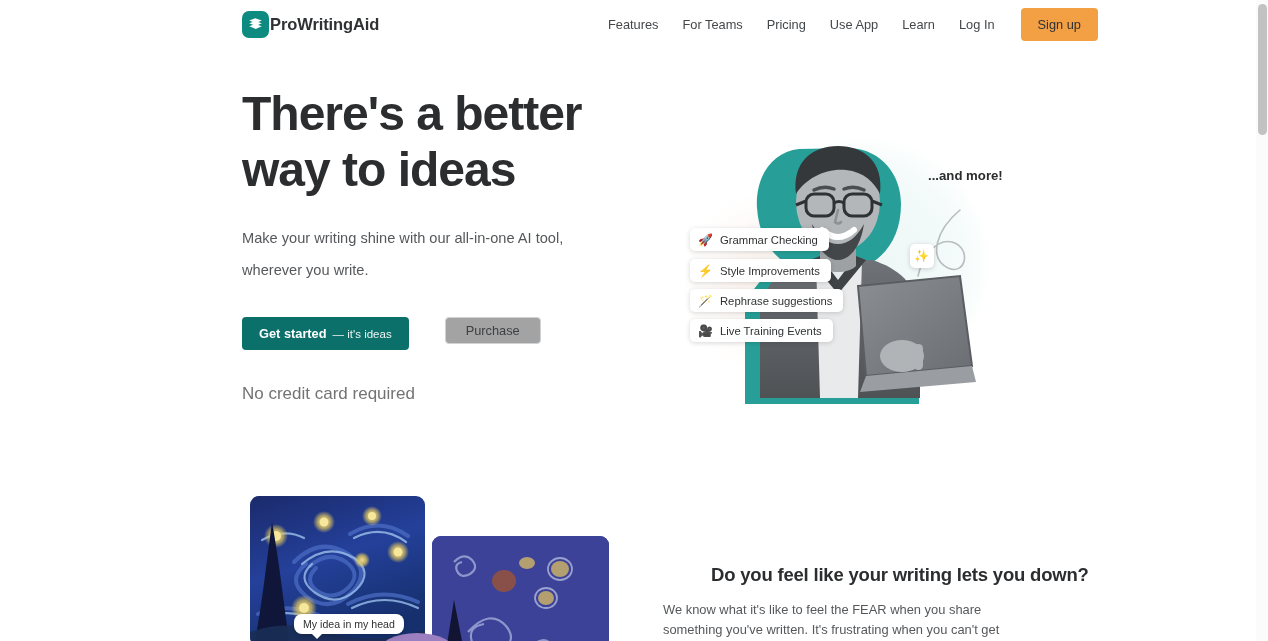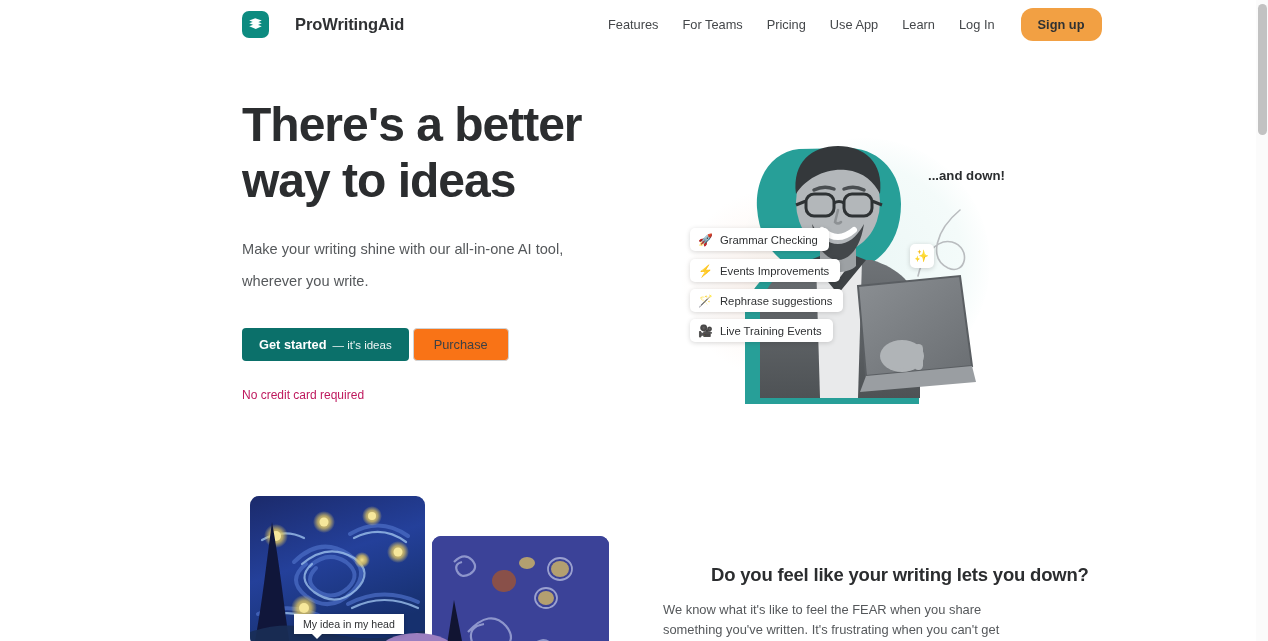--- a/index.html
+++ b/index.html
@@ -29,21 +29,21 @@
     background: #ffffff;
     display: flex;
     align-items: center;
   }
 
   .brand {
     position: absolute;
     left: 242px;
     display: flex;
     align-items: center;
-    gap: 26px;
+    gap: 1px;
     text-decoration: none;
   }
   .brand-mark {
     width: 27px; height: 27px;
     border-radius: 7px;
     background: #0d8b80;
     display: flex;
     align-items: center;
     justify-content: center;
     flex: none;
@@ -68,61 +68,61 @@
     color: #44474a;
     text-decoration: none;
     padding: 6px 12px;
     white-space: nowrap;
   }
   .nav-cta {
     margin-left: 14px;
     background: #f2a043;
     color: #2f3133;
     font-size: 12.8px;
-    font-weight: bold;
+    font-weight: normal;
     border: none;
-    border-radius: 12px;
+    border-radius: 4px;
     padding: 9px 17px;
     cursor: pointer;
     white-space: nowrap;
   }
 
   
   #hero {
     position: absolute;
     top: 48px; left: 0;
     width: 1256px;
     height: 420px;
   }
 
   .hero-copy {
     position: absolute;
     left: 242px;
-    top: 49px;
+    top: 38px;
     width: 400px;
   }
   .hero-title {
     font-size: 48px;
     line-height: 56px;
     font-weight: bold;
     color: #2b2d2f;
     letter-spacing: -1px;
   }
   .hero-sub {
     margin-top: 24px;
     font-size: 14.6px;
     line-height: 32px;
     color: #55585b;
     width: 330px;
   }
   .hero-actions {
     margin-top: 31px;
     display: flex;
     align-items: flex-start;
-    gap: 4px;
+    gap: 36px;
   }
   .btn-primary {
     background: #0b706a;
     color: #ffffff;
     border: none;
     border-radius: 4px;
     height: 33px;
     padding: 0 17px;
     font-size: 12.8px;
     font-weight: bold;
@@ -131,34 +131,34 @@
     align-items: center;
     gap: 6px;
     white-space: nowrap;
   }
   .btn-primary .sub {
     font-weight: normal;
     font-size: 11.5px;
     opacity: 0.92;
   }
   .btn-secondary {
-    background: #f97316;
+    background: #a3a3a3;
     color: #3e4144;
     border: 1px solid #cfd3d6;
     border-radius: 4px;
-    height: 33px;
+    height: 27px;
     padding: 4px 20px;
     font-size: 12.8px;
     cursor: pointer;
     white-space: nowrap;
   }
   .hero-note {
-    margin-top: 27px;
-    font-size: 12px;
-    color: #be185d;
+    margin-top: 34px;
+    font-size: 17px;
+    color: #737373;
   }
 
   
   .hero-art {
     position: absolute;
     left: 660px;
     top: 50px;
     width: 360px;
     height: 330px;
   }
@@ -250,21 +250,21 @@
     border-radius: 9px;
     overflow: hidden;
     background: #3b4298;
     z-index: 2;
   }
   .panel-label {
     position: absolute;
     left: 52px;
     top: 118px;
     background: #ffffff;
-    border-radius: 0;
+    border-radius: 8px;
     box-shadow: 0 1px 4px rgba(0,0,0,0.2);
     font-size: 10.6px;
     color: #2f3133;
     padding: 4px 9px;
     white-space: nowrap;
     z-index: 8;
   }
   .panel-label::after {
     content: "";
     position: absolute;
@@ -432,31 +432,31 @@
           <ellipse cx="242" cy="258" rx="22" ry="16"></ellipse>
           <rect x="232" y="246" width="9" height="26" rx="4.5"></rect>
           <rect x="243" y="244" width="9" height="28" rx="4.5"></rect>
           <rect x="254" y="246" width="9" height="26" rx="4.5"></rect>
         </g>
 
         <path d="M300 112 C276 132 268 160 288 170 C306 178 312 150 292 144
                  C276 140 262 160 258 178" fill="none" stroke="#b9bcbf" stroke-width="1.6" stroke-linecap="round"></path>
       </svg>
 
-      <span class="and-more">...and down!</span>
+      <span class="and-more">...and more!</span>
 
       <span class="sparkle-badge">✨</span>
 
       <div class="feature-card" style="left:30px; top:130px;">
         <span class="emoji">🚀</span>
         <span>Grammar Checking</span>
       </div>
       <div class="feature-card" style="left:30px; top:161px;">
         <span class="emoji">⚡</span>
-        <span>Events Improvements</span>
+        <span>Style Improvements</span>
       </div>
       <div class="feature-card" style="left:30px; top:191px;">
         <span class="emoji">🪄</span>
         <span>Rephrase suggestions</span>
       </div>
       <div class="feature-card" style="left:30px; top:221px;">
         <span class="emoji">🎥</span>
         <span>Live Training Events</span>
       </div>
     </div>

